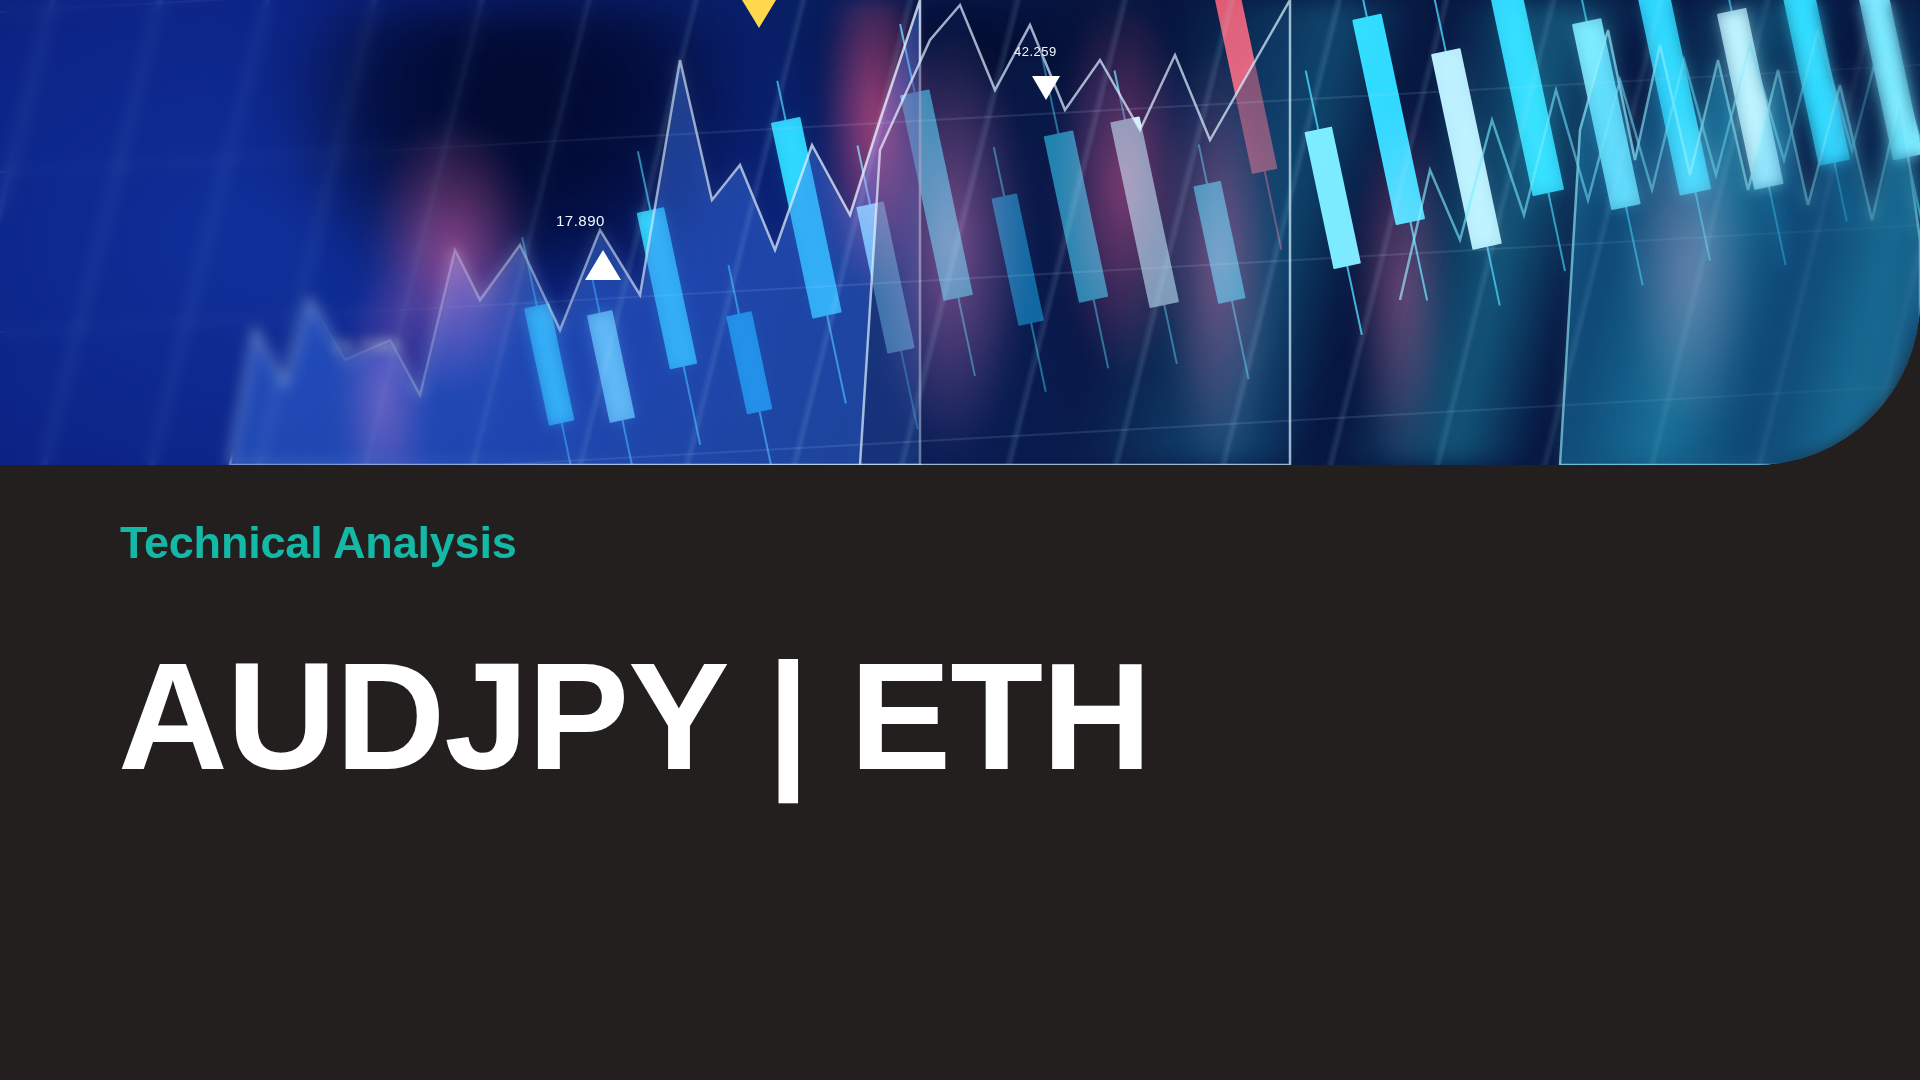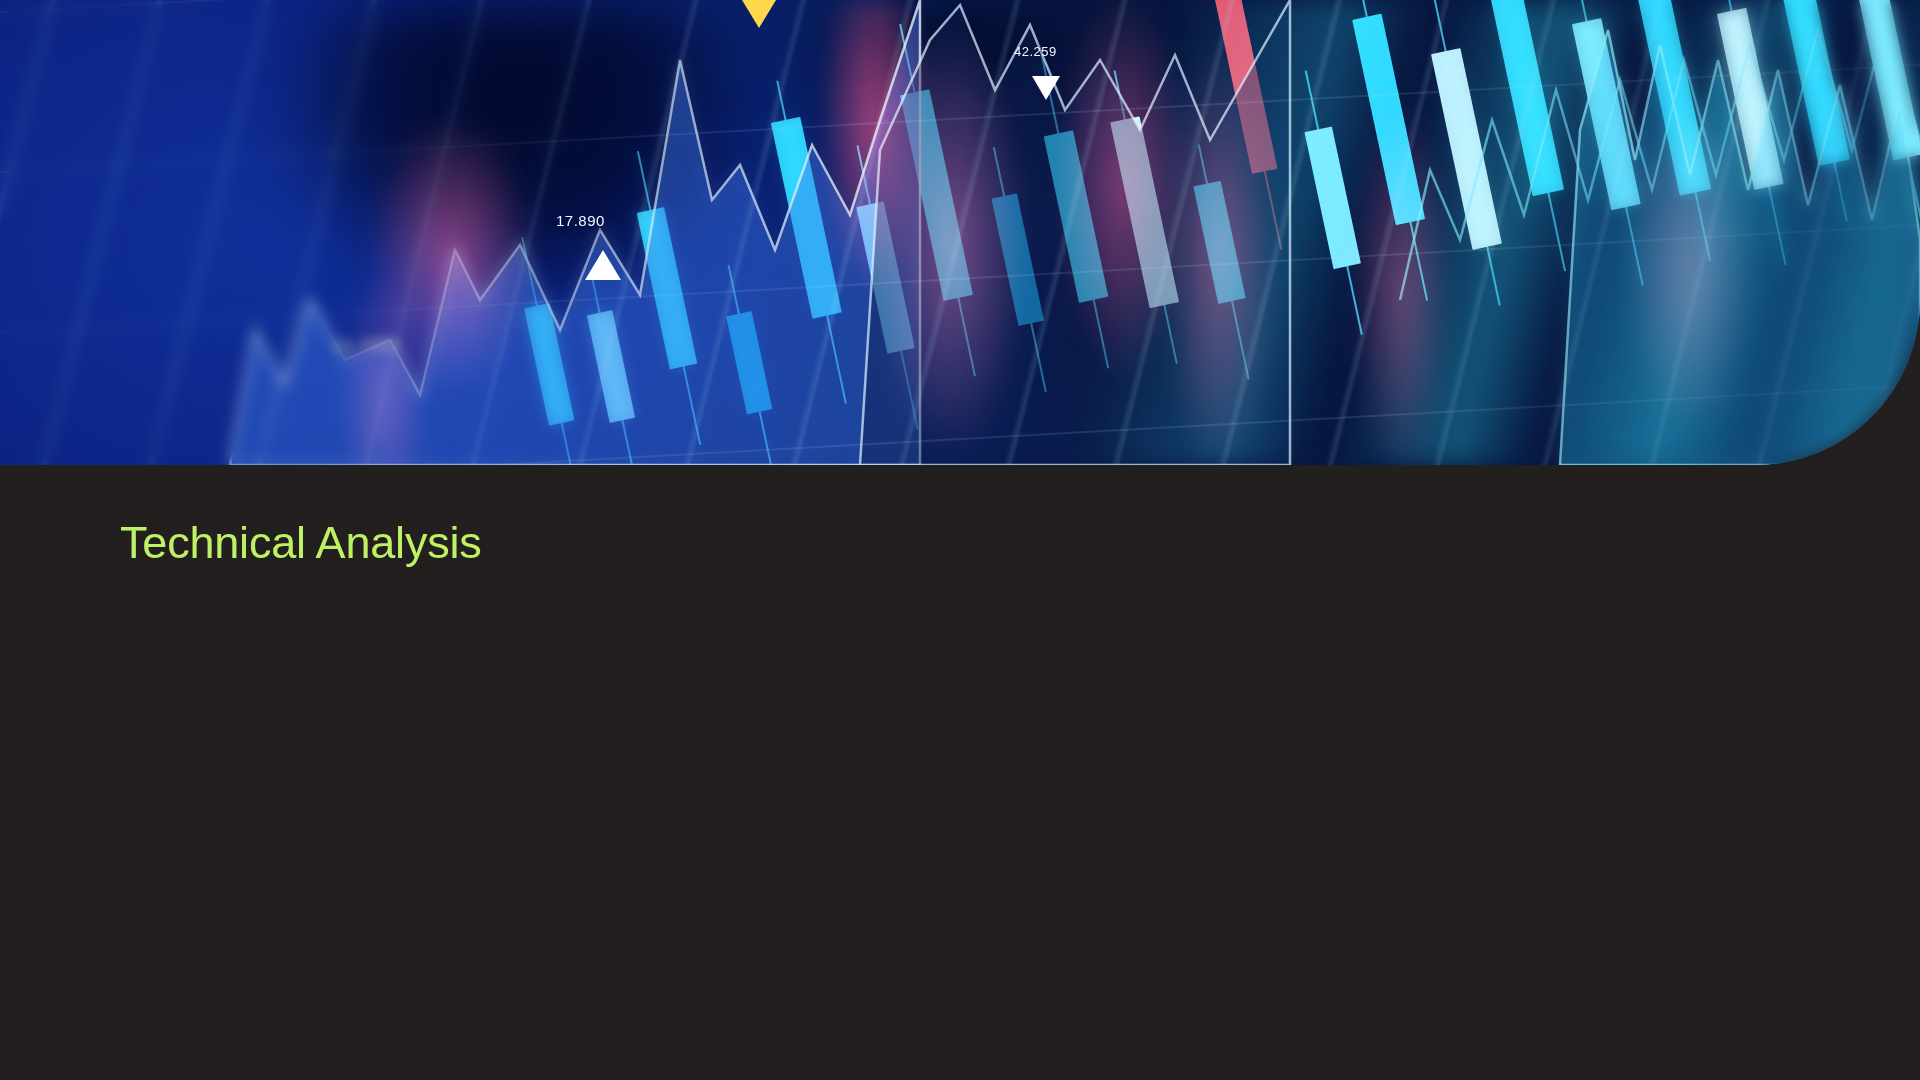--- a/index.html
+++ b/index.html
@@ -193,23 +193,23 @@
     position:absolute;
     left:120px;
     top:55px;
     width:1680px;
     display:flex;
     justify-content:space-between;
     align-items:baseline;
   }
 
   #kicker, #date {
-    color:#bef264;
+    color:#14b8a6;
     font-size:45px;
-    font-weight:400;
+    font-weight:700;
     letter-spacing:-0.2px;
     line-height:1;
   }
 
   #headline {
     position:absolute;
     left:118px;
     top:640px;
     color:#ffffff;
     font-size:152px;
@@ -357,14 +357,15 @@
   </div>
 
   <div id="content">
 
     <div id="meta-row">
       <div id="kicker">Technical Analysis</div>
     </div>
 
   </div>
 
+  <h1 id="headline">AUDJPY | ETH</h1>
 
 </div>
 
 </body></html>

